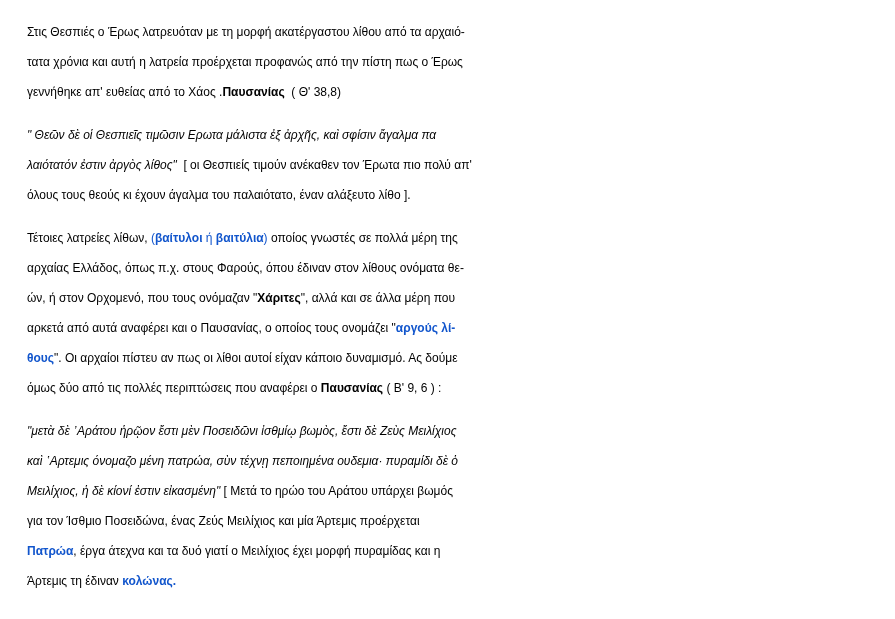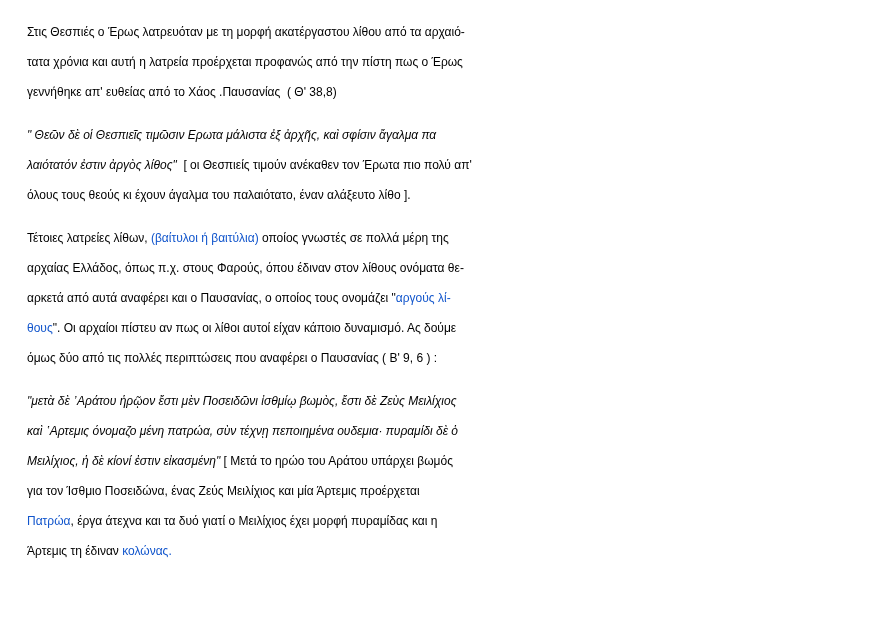--- a/index.html
+++ b/index.html
@@ -24,42 +24,43 @@
     font-size: 12px;
     line-height: 30px;
   }
   .paragraph {
     margin: 0 0 13px 0;
   }
   .line {
     white-space: pre;
   }
   .run.n { font-weight: 400; font-style: normal; }
-  .run.b { font-weight: 400; font-style: normal; }
+  .run.b { font-weight: 700; font-style: normal; }
   .run.i { font-weight: 400; font-style: italic; }
   .run.l  { color: var(--link); font-weight: 400; cursor: pointer; }
-  .run.lb { color: var(--link); font-weight: 400; cursor: pointer; }
+  .run.lb { color: var(--link); font-weight: 700; cursor: pointer; }
 </style>
 </head>
 <body>
 
 <div class="document">
     <div class="paragraph">
       <div class="line"><span class="run n">Στις Θεσπιές ο Έρως λατρευόταν με τη μορφή ακατέργαστου λίθου από τα αρχαιό-</span></div>
       <div class="line"><span class="run n">τατα χρόνια και αυτή η λατρεία προέρχεται προφανώς από την πίστη πως ο Έρως</span></div>
       <div class="line"><span class="run n">γεννήθηκε απ' ευθείας από το Χάος .</span><span class="run b">Παυσανίας</span><span class="run n">  ( Θ' 38,8)</span></div>
     </div>
     <div class="paragraph">
       <div class="line"><span class="run i">" Θεῶν δὲ οἱ Θεσπιεῖς τιμῶσιν Ερωτα μάλιστα ἐξ ἀρχῆς, καὶ σφίσιν ἄγαλμα πα</span></div>
       <div class="line"><span class="run i">λαιότατόν ἐστιν ἀργὸς λίθος"</span><span class="run n">  [ οι Θεσπιείς τιμούν ανέκαθεν τον Έρωτα πιο πολύ απ'</span></div>
       <div class="line"><span class="run n">όλους τους θεούς κι έχουν άγαλμα του παλαιότατο, έναν αλάξευτο λίθο ].</span></div>
     </div>
     <div class="paragraph">
       <div class="line"><span class="run n">Τέτοιες λατρείες λίθων, </span><span class="run l">(</span><span class="run lb">βαίτυλοι</span><span class="run l"> ή </span><span class="run lb">βαιτύλια</span><span class="run l">)</span><span class="run n"> οποίος γνωστές σε πολλά μέρη της</span></div>
       <div class="line"><span class="run n">αρχαίας Ελλάδος, όπως π.χ. στους Φαρούς, όπου έδιναν στον λίθους ονόματα θε-</span></div>
+      <div class="line"><span class="run n">ών, ή στον Ορχομενό, που τους ονόμαζαν "</span><span class="run b">Χάριτες</span><span class="run n">", αλλά και σε άλλα μέρη που</span></div>
       <div class="line"><span class="run n">αρκετά από αυτά αναφέρει και ο Παυσανίας, ο οποίος τους ονομάζει "</span><span class="run lb">αργούς λί-</span></div>
       <div class="line"><span class="run lb">θους</span><span class="run n">". Οι αρχαίοι πίστευ αν πως οι λίθοι αυτοί είχαν κάποιο δυναμισμό. Ας δούμε</span></div>
       <div class="line"><span class="run n">όμως δύο από τις πολλές περιπτώσεις που αναφέρει ο </span><span class="run b">Παυσανίας</span><span class="run n"> ( Β' 9, 6 ) :</span></div>
     </div>
     <div class="paragraph">
       <div class="line"><span class="run i">"μετὰ δὲ ᾿Αράτου ἡρῷον ἔστι μὲν Ποσειδῶνι ἰσθμίῳ βωμὸς, ἔστι δὲ Ζεὺς Μειλίχιος</span></div>
       <div class="line"><span class="run i">καὶ ῾Αρτεμις όνομαζο μένη πατρώα, σὺν τέχνῃ πεποιημένα ουδεμια· πυραμίδι δὲ ὁ</span></div>
       <div class="line"><span class="run i">Μειλίχιος, ἡ δὲ κίονί ἐστιν εἰκασμένη"</span><span class="run n"> [ Μετά το ηρώο του Αράτου υπάρχει βωμός</span></div>
       <div class="line"><span class="run n">για τον Ίσθμιο Ποσειδώνα, ένας Ζεύς Μειλίχιος και μία Άρτεμις προέρχεται</span></div>
       <div class="line"><span class="run lb">Πατρώα</span><span class="run n">, έργα άτεχνα και τα δυό γιατί ο Μειλίχιος έχει μορφή πυραμίδας και η</span></div>

